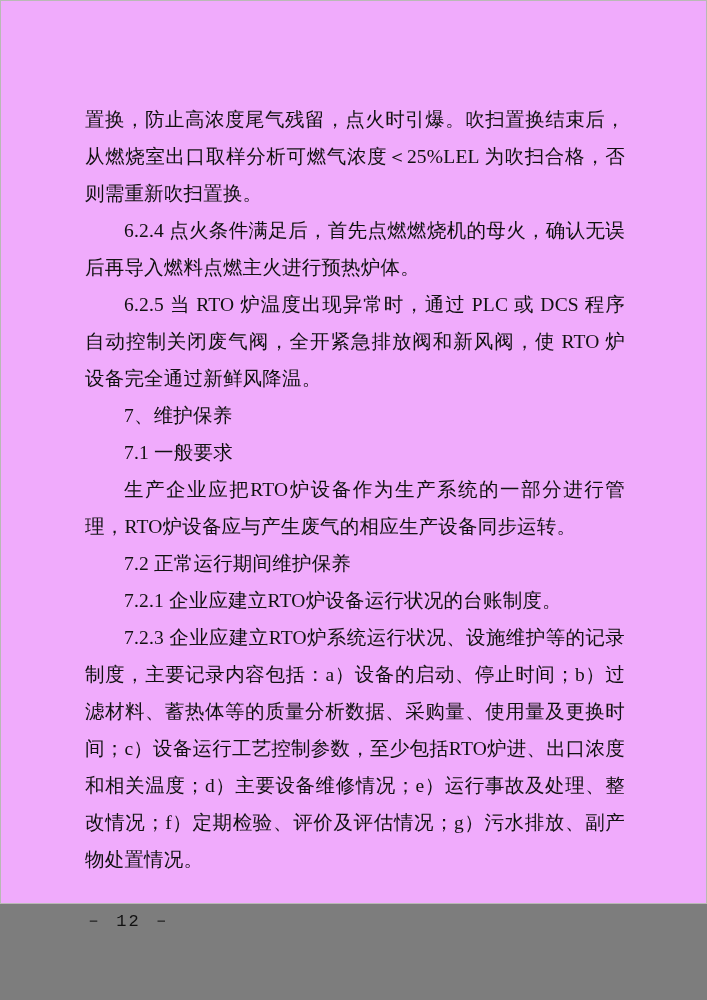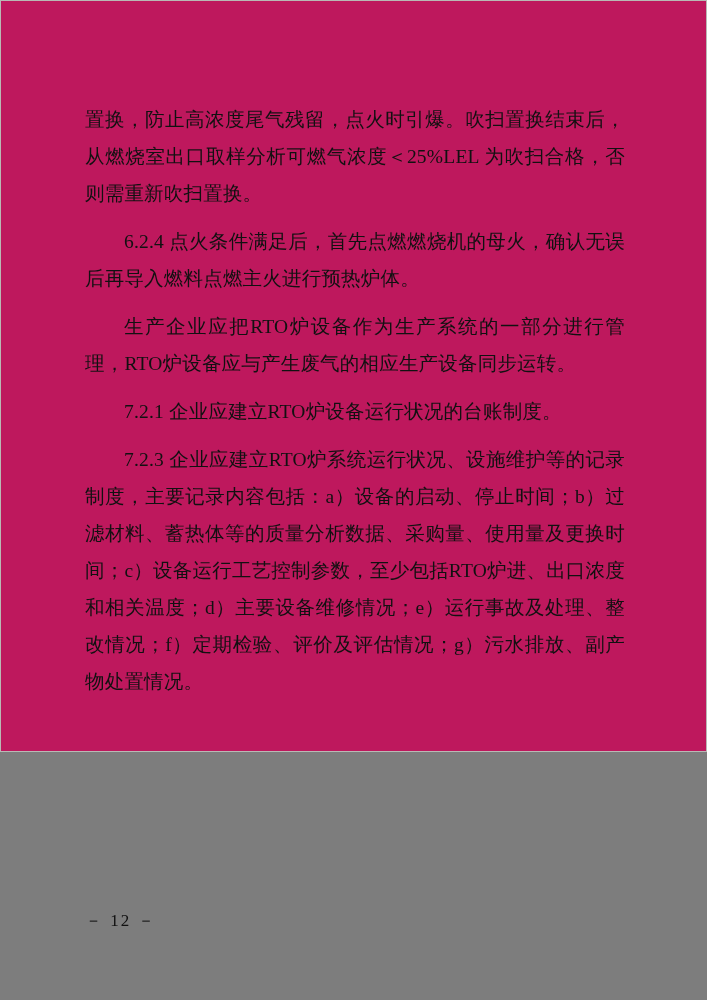--- a/index.html
+++ b/index.html
@@ -8,22 +8,22 @@
     background: #7d7d7d;
   }
   body {
     width: 707px;
     height: 1000px;
     overflow: hidden;
   }
   .page {
     position: relative;
     width: 707px;
-    height: 752px;
-    background: #be185d;
+    height: 904px;
+    background: #f0abfc;
     box-sizing: border-box;
     border: 1px solid #b9b9b5;
   }
   .content {
     position: absolute;
     left: 84px;
     top: 100px;
     width: 540px;
   }
   .para {
@@ -31,37 +31,40 @@
     font-size: 19.5px;
     line-height: 37px;
     color: #111111;
     text-align: justify;
     text-justify: inter-ideograph;
     margin: 0;
     letter-spacing: 0.2px;
   }
   .indent {
     text-indent: 39px;
-    margin-top: 11px;
   }
   .page-number {
     position: absolute;
     left: 84px;
     top: 908px;
-    font-family: Liberation Serif, serif;
+    font-family: Liberation Mono, monospace;
     font-size: 17px;
     color: #111111;
     letter-spacing: 2px;
   }
 </style>
 </head>
 <body>
 
 <div class="page">
   <div class="content">
     <p class="para">置换，防止高浓度尾气残留，点火时引爆。吹扫置换结束后，从燃烧室出口取样分析可燃气浓度＜25%LEL 为吹扫合格，否则需重新吹扫置换。</p>
     <p class="para indent">6.2.4  点火条件满足后，首先点燃燃烧机的母火，确认无误后再导入燃料点燃主火进行预热炉体。</p>
+    <p class="para indent">6.2.5  当 RTO 炉温度出现异常时，通过 PLC 或 DCS 程序自动控制关闭废气阀，全开紧急排放阀和新风阀，使 RTO 炉设备完全通过新鲜风降温。</p>
+    <p class="para indent">7、维护保养</p>
+    <p class="para indent">7.1  一般要求</p>
     <p class="para indent">生产企业应把RTO炉设备作为生产系统的一部分进行管理，RTO炉设备应与产生废气的相应生产设备同步运转。</p>
+    <p class="para indent">7.2  正常运行期间维护保养</p>
     <p class="para indent">7.2.1  企业应建立RTO炉设备运行状况的台账制度。</p>
     <p class="para indent">7.2.3  企业应建立RTO炉系统运行状况、设施维护等的记录制度，主要记录内容包括：a）设备的启动、停止时间；b）过滤材料、蓄热体等的质量分析数据、采购量、使用量及更换时间；c）设备运行工艺控制参数，至少包括RTO炉进、出口浓度和相关温度；d）主要设备维修情况；e）运行事故及处理、整改情况；f）定期检验、评价及评估情况；g）污水排放、副产物处置情况。</p>
   </div>
   <div class="page-number">－ 12 －</div>
 </div>
 
 </body></html>

